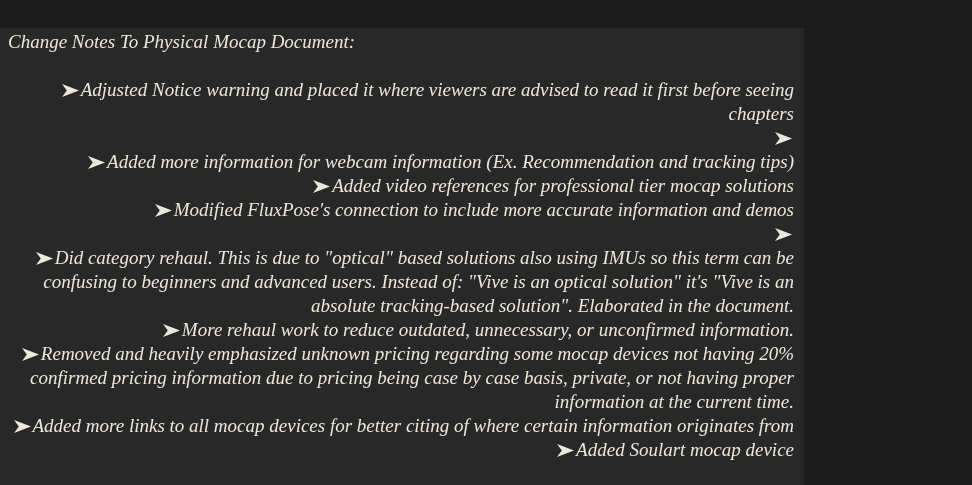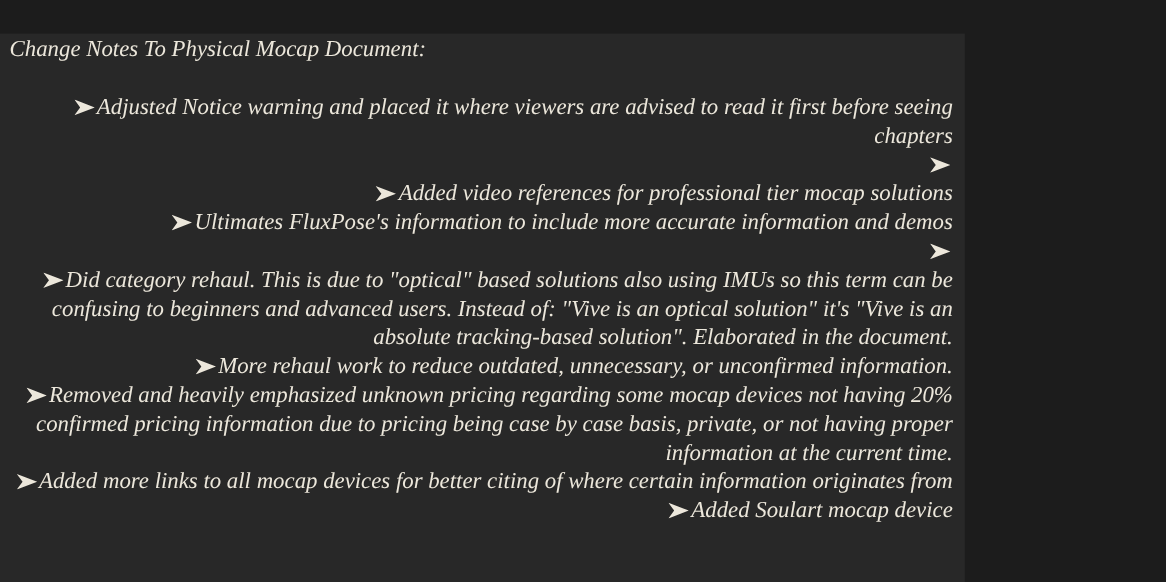--- a/index.html
+++ b/index.html
@@ -62,29 +62,32 @@
 
   <div class="notes-list" id="notes-list">
   <div class="note-item"><span class="bullet"><svg viewBox="0 0 17 13" xmlns="http://www.w3.org/2000/svg">
             <path d="M0,0 L17,6.5 L0,13 L4.8,6.5 Z" fill="currentColor"></path>
           </svg></span><span class="note-text">Adjusted Notice warning and placed it where viewers are advised to read it first before seeing chapters</span></div>
 
   <div class="note-item"><span class="bullet"><svg viewBox="0 0 17 13" xmlns="http://www.w3.org/2000/svg">
             <path d="M0,0 L17,6.5 L0,13 L4.8,6.5 Z" fill="currentColor"></path>
           </svg></span></div>
 
+  <div class="note-item"><span class="bullet"><svg viewBox="0 0 17 13" xmlns="http://www.w3.org/2000/svg">
+            <path d="M0,0 L17,6.5 L0,13 L4.8,6.5 Z" fill="currentColor"></path>
+          </svg></span><span class="note-text">Added more information for webcam information (Ex. Recommendation and tracking tips)</span></div>
 
 
   <div class="note-item"><span class="bullet"><svg viewBox="0 0 17 13" xmlns="http://www.w3.org/2000/svg">
             <path d="M0,0 L17,6.5 L0,13 L4.8,6.5 Z" fill="currentColor"></path>
           </svg></span><span class="note-text">Added video references for professional tier mocap solutions</span></div>
 
   <div class="note-item"><span class="bullet"><svg viewBox="0 0 17 13" xmlns="http://www.w3.org/2000/svg">
             <path d="M0,0 L17,6.5 L0,13 L4.8,6.5 Z" fill="currentColor"></path>
-          </svg></span><span class="note-text">Ultimates FluxPose's information to include more accurate information and demos</span></div>
+          </svg></span><span class="note-text">Modified FluxPose's connection to include more accurate information and demos</span></div>
 
   <div class="note-item"><span class="bullet"><svg viewBox="0 0 17 13" xmlns="http://www.w3.org/2000/svg">
             <path d="M0,0 L17,6.5 L0,13 L4.8,6.5 Z" fill="currentColor"></path>
           </svg></span></div>
 
   <div class="note-item"><span class="bullet"><svg viewBox="0 0 17 13" xmlns="http://www.w3.org/2000/svg">
             <path d="M0,0 L17,6.5 L0,13 L4.8,6.5 Z" fill="currentColor"></path>
           </svg></span><span class="note-text">Did category rehaul. This is due to "optical" based solutions also using IMUs so this term can be confusing to beginners and advanced users. Instead of: "Vive is an optical solution" it's "Vive is an absolute tracking-based solution". Elaborated in the document.</span></div>
 
   <div class="note-item"><span class="bullet"><svg viewBox="0 0 17 13" xmlns="http://www.w3.org/2000/svg">

